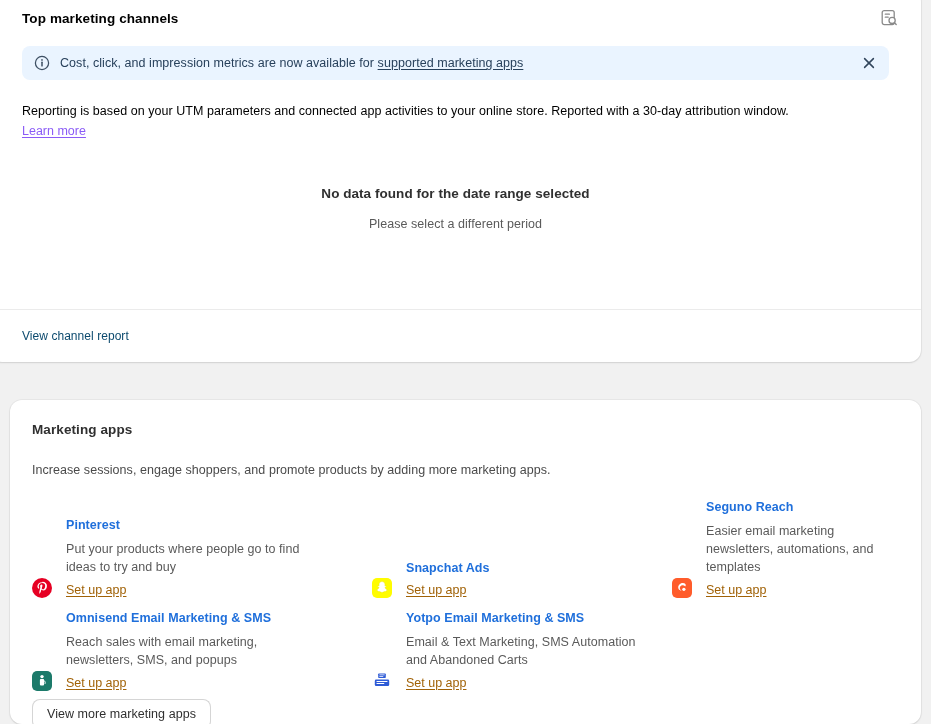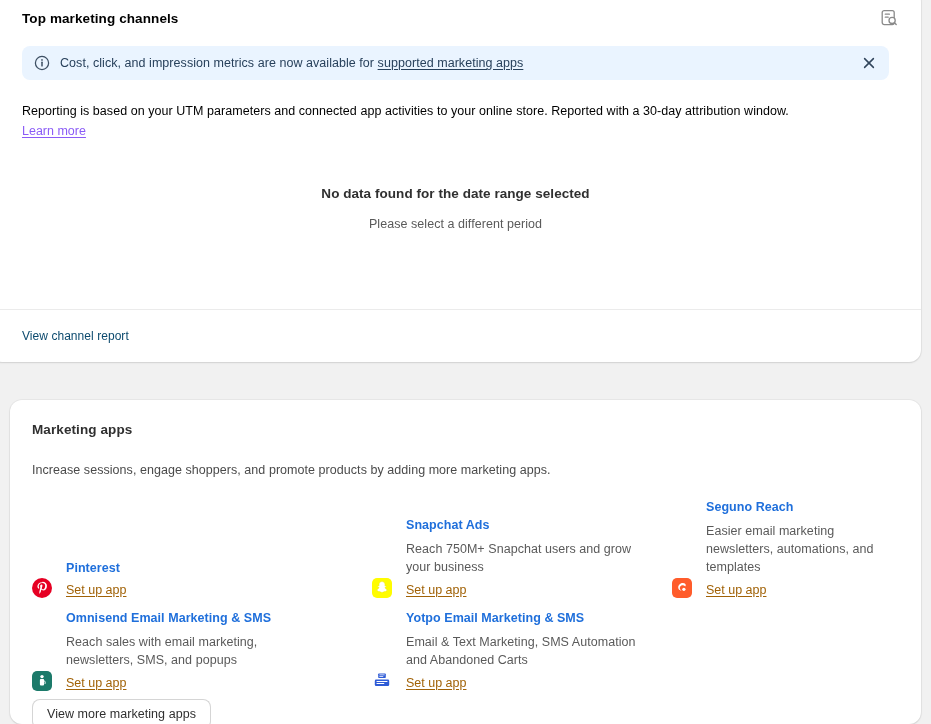--- a/index.html
+++ b/index.html
@@ -276,34 +276,34 @@
 
       <div class="app-item">
         <span class="app-icon">
           <svg width="20" height="20" viewBox="0 0 20 20" aria-hidden="true">
             <circle cx="10" cy="10" r="10" fill="#e60023"></circle>
             <path d="M10.4 4.2c-3.3 0-5 2.2-5 4.1 0 1.1.45 2.1 1.4 2.47.16.06.3 0 .34-.17l.14-.55c.05-.17.03-.23-.1-.38-.28-.33-.46-.76-.46-1.36 0-1.76 1.35-3.33 3.5-3.33 1.91 0 2.96 1.14 2.96 2.66 0 2-.9 3.69-2.24 3.69-.74 0-1.29-.6-1.11-1.34.21-.88.62-1.83.62-2.47 0-.57-.31-1.04-.95-1.04-.76 0-1.36.77-1.36 1.81 0 .66.22 1.1.22 1.1l-.9 3.75c-.26 1.1-.04 2.45-.02 2.58.01.08.12.1.17.04.07-.09.96-1.17 1.26-2.25.09-.3.5-1.93.5-1.93.25.46.97.87 1.74.87 2.29 0 3.84-2.05 3.84-4.8 0-2.08-1.79-4.02-4.5-4.02z" fill="#ffffff"></path>
           </svg>
         </span>
         <div class="app-body">
           <div class="app-name">Pinterest</div>
+          <div class="app-desc">Put your products where people go to find ideas to try and buy</div>
           <a class="app-link">Set up app</a>
         </div>
       </div>
 
       <div class="app-item">
         <span class="app-icon">
           <svg width="20" height="20" viewBox="0 0 20 20" aria-hidden="true">
             <rect x="0" y="0" width="20" height="20" rx="4" fill="#fffc00"></rect>
             <path d="M10 3.6c1.82 0 2.95 1.34 2.95 3.06 0 .45-.04.9-.07 1.22.22.1.5.06.8-.06.37-.15.72.09.72.4 0 .33-.33.5-.78.66-.38.13-.62.25-.6.5.05.48 1.12 2.08 2.22 2.37.23.06.3.2.27.37-.06.3-.65.5-1.33.6-.2.03-.28.2-.32.42-.05.25-.12.45-.4.45-.3 0-.74-.14-1.25-.04-.6.12-1.12.95-2.21.95s-1.6-.83-2.2-.95c-.52-.1-.96.04-1.26.04-.28 0-.35-.2-.4-.45-.04-.22-.12-.39-.32-.42-.68-.1-1.27-.3-1.33-.6-.03-.17.04-.31.27-.37 1.1-.29 2.17-1.89 2.22-2.37.02-.25-.22-.37-.6-.5-.45-.16-.78-.33-.78-.66 0-.31.35-.55.72-.4.3.12.58.16.8.06-.03-.32-.07-.77-.07-1.22C7.05 4.94 8.18 3.6 10 3.6z" fill="#ffffff" stroke="#e6e300" stroke-width="0.35"></path>
           </svg>
         </span>
         <div class="app-body">
           <div class="app-name">Snapchat Ads</div>
-          <div class="app-desc">Reach 750M+ Snapchat users and grow your business</div>
           <a class="app-link">Set up app</a>
         </div>
       </div>
 
       <div class="app-item">
         <span class="app-icon">
           <svg width="20" height="20" viewBox="0 0 20 20" aria-hidden="true">
             <rect x="0" y="0" width="20" height="20" rx="4" fill="#ff5c2b"></rect>
             <path d="M13.6 6.2c-1.1-1.2-3.2-1.4-4.9-.6-2 .95-3 3.1-2.3 5 .55 1.5 2.1 2.4 3.6 2.2-1.2-.35-2.1-1.3-2.2-2.5-.12-1.5 1-2.9 2.6-3.1 1-.14 2 .25 2.6 1 .17.2.4.1.55-.05.2-.2.25-.6.05-.95z" fill="#ffffff"></path>
             <circle cx="11.9" cy="11.3" r="1.6" fill="#ffffff"></circle>

